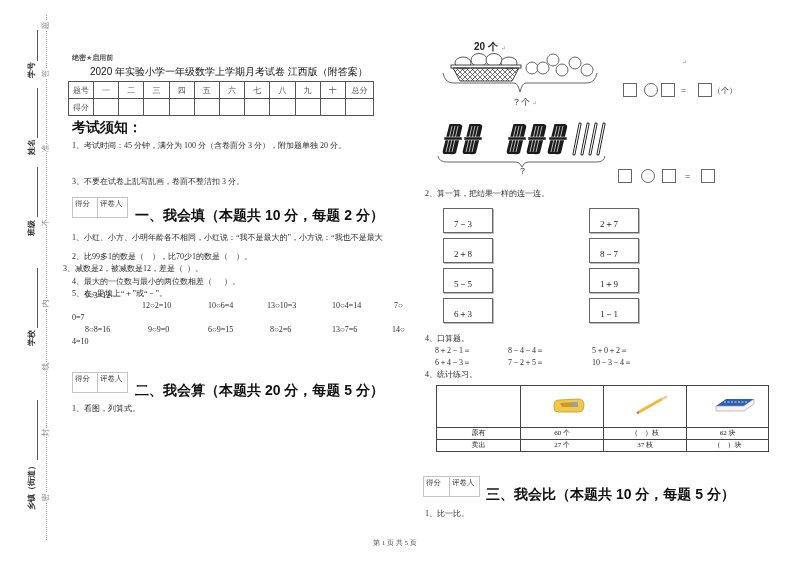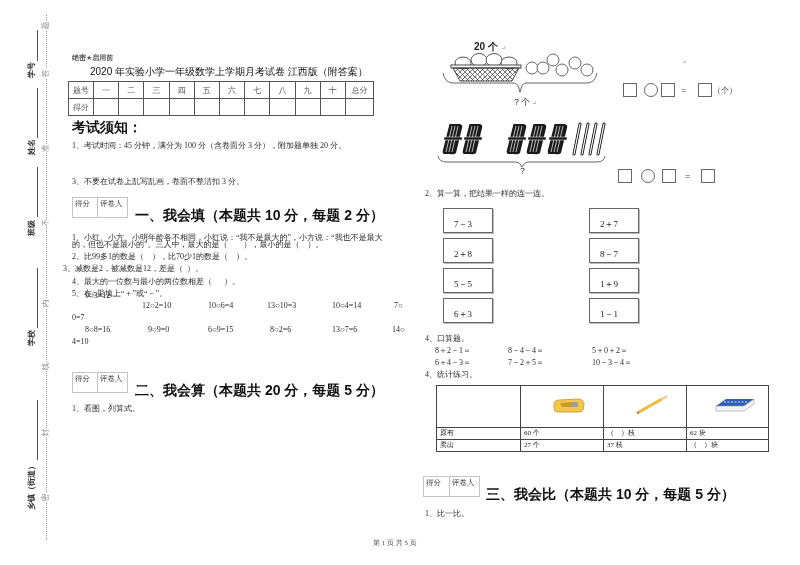--- a/index.html
+++ b/index.html
@@ -25,21 +25,21 @@
 .grader-box{position:absolute;display:flex;height:21px;border:1px solid #c4c4c4;}
 .gcell{height:100%;font-size:7.5px;line-height:10px;padding:1px 2px;color:#444;white-space:nowrap;}
 .gcell + .gcell{border-left:1px solid #c4c4c4;}
 
 .match-box{position:absolute;width:50px;height:25px;border:1px solid #666;box-shadow:1px 1px 0 #bbb;font-size:9px;line-height:12px;padding:9px 0 0 10px;color:#222;white-space:nowrap;}
 
 .sq{position:absolute;width:14px;height:14px;border:1px solid #666;}
 .circ{position:absolute;width:14px;height:14px;border:1px solid #666;border-radius:50%;}
 
 .stats-table{position:absolute;left:436px;top:385px;width:332px;border-collapse:collapse;table-layout:fixed;}
-.stats-table td{border:1px solid #444;font-size:7px;line-height:9px;padding:0 3px;color:#222;white-space:pre;text-align:left;vertical-align:middle;}
+.stats-table td{border:1px solid #444;font-size:7px;line-height:9px;padding:0 3px;color:#222;white-space:pre;text-align:center;vertical-align:middle;}
 .stats-table tr.img-row td{height:25px;text-align:center;}
 .stats-table tr.data-row td{height:12px;}
 .mark{font-size:6px;color:#999;}
 </style>
 </head>
 <body>
 
 <div id="page">
 
   <div class="margin-rot">
@@ -119,21 +119,20 @@
   <div class="abs txt" style="left:72px;top:140px">1、考试时间：45 分钟，满分为 100 分（含卷面分 3 分），附加题单独 20 分。</div>
   <div class="abs txt" style="left:72px;top:176px">3、不要在试卷上乱写乱画，卷面不整洁扣 3 分。</div>
 
   <div class="grader-box" style="left:72px;top:197px;">
     <div class="gcell" style="width:24px">得分</div>
     <div class="gcell" style="width:30px">评卷人</div>
   </div>
   <div class="abs sec-title" style="left:135px;top:209px">一、我会填（本题共 10 分，每题 2 分）</div>
 
   <div class="abs txt" style="left:72px;top:232px">1、小红、小方、小明年龄各不相同，小红说：“我不是最大的”，小方说：“我也不是最大</div>
-  <div class="abs txt" style="left:72px;top:239px">的，但也不是最小的”。三人中，最大的是（        ），最小的是（    ）。</div>
   <div class="abs txt" style="left:72px;top:251px">2、比99多1的数是（    ），比70少1的数是（    ）。</div>
   <div class="abs txt" style="left:63px;top:263px">3、减数是2，被减数是12，差是（  ）。</div>
   <div class="abs txt" style="left:72px;top:276px">4、最大的一位数与最小的两位数相差（      ）。</div>
   <div class="abs txt" style="left:72px;top:288px">5、在○里填上“＋”或“－”。</div>
 
   <div class="abs txt" style="left:85px;top:290px">9○3=12</div>
   <div class="abs txt" style="left:142px;top:300px">12○2=10</div>
   <div class="abs txt" style="left:208px;top:300px">10○6=4</div>
   <div class="abs txt" style="left:267px;top:300px">13○10=3</div>
   <div class="abs txt" style="left:332px;top:300px">10○4=14</div>

